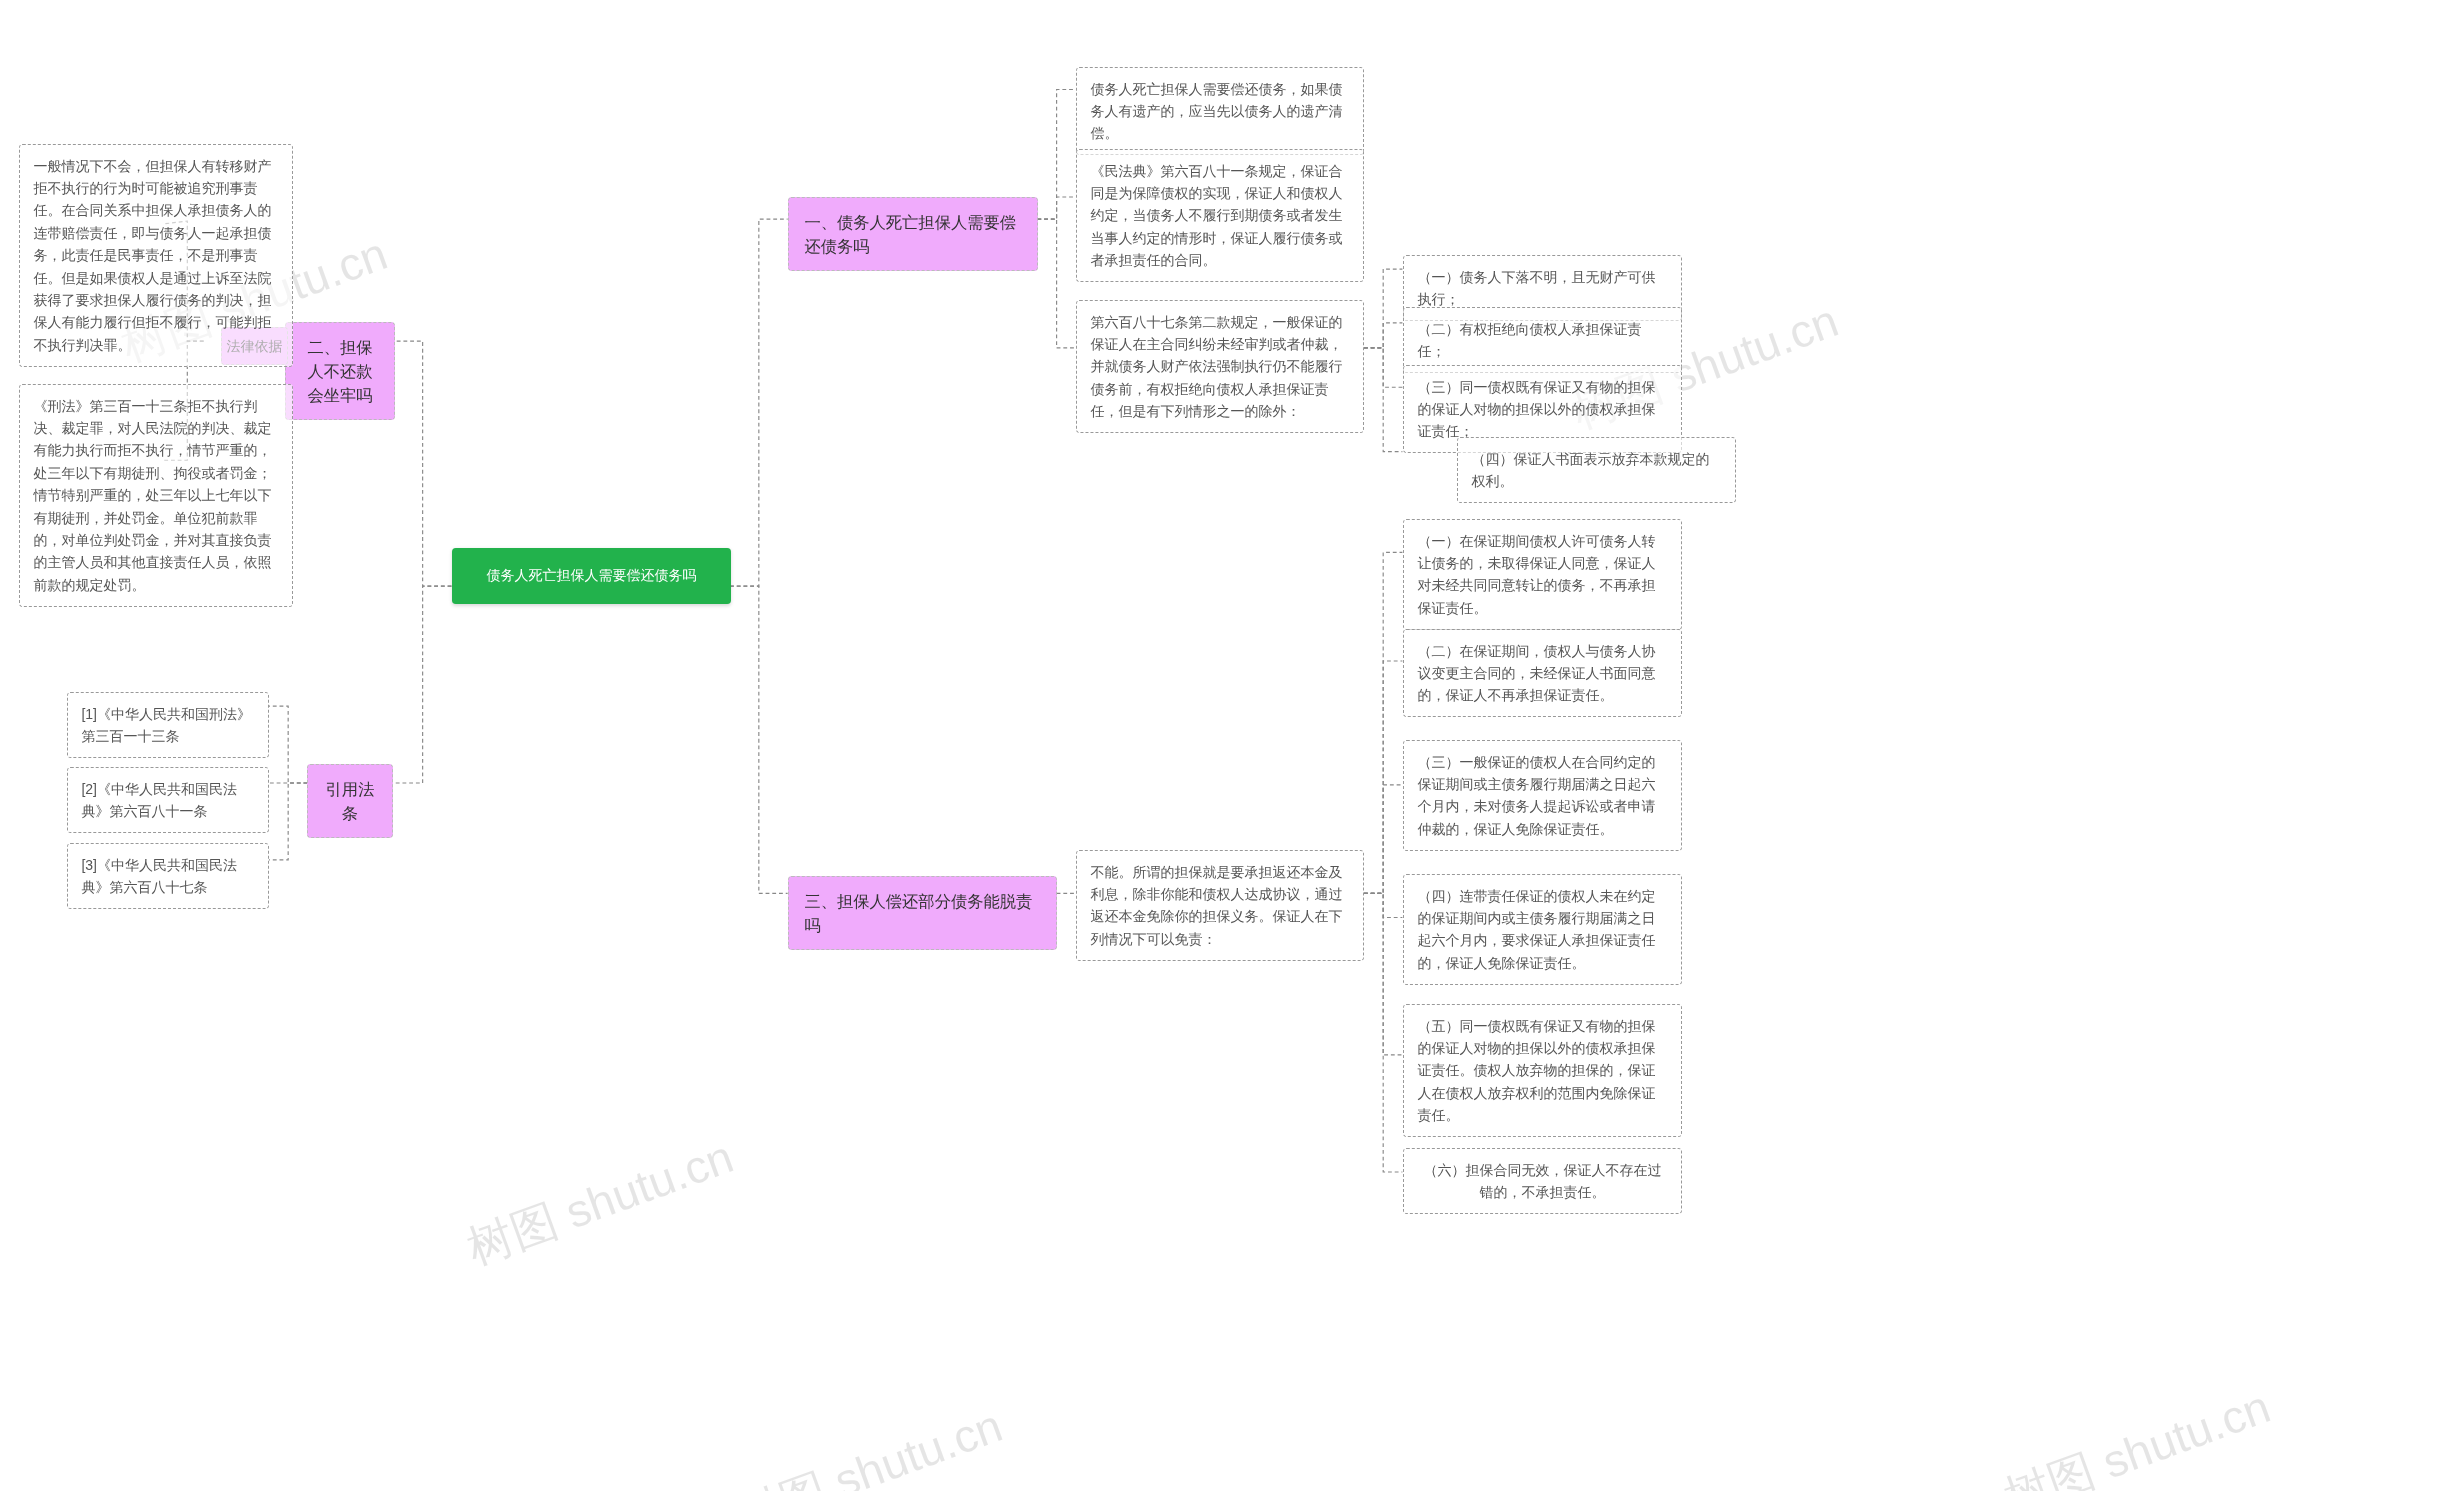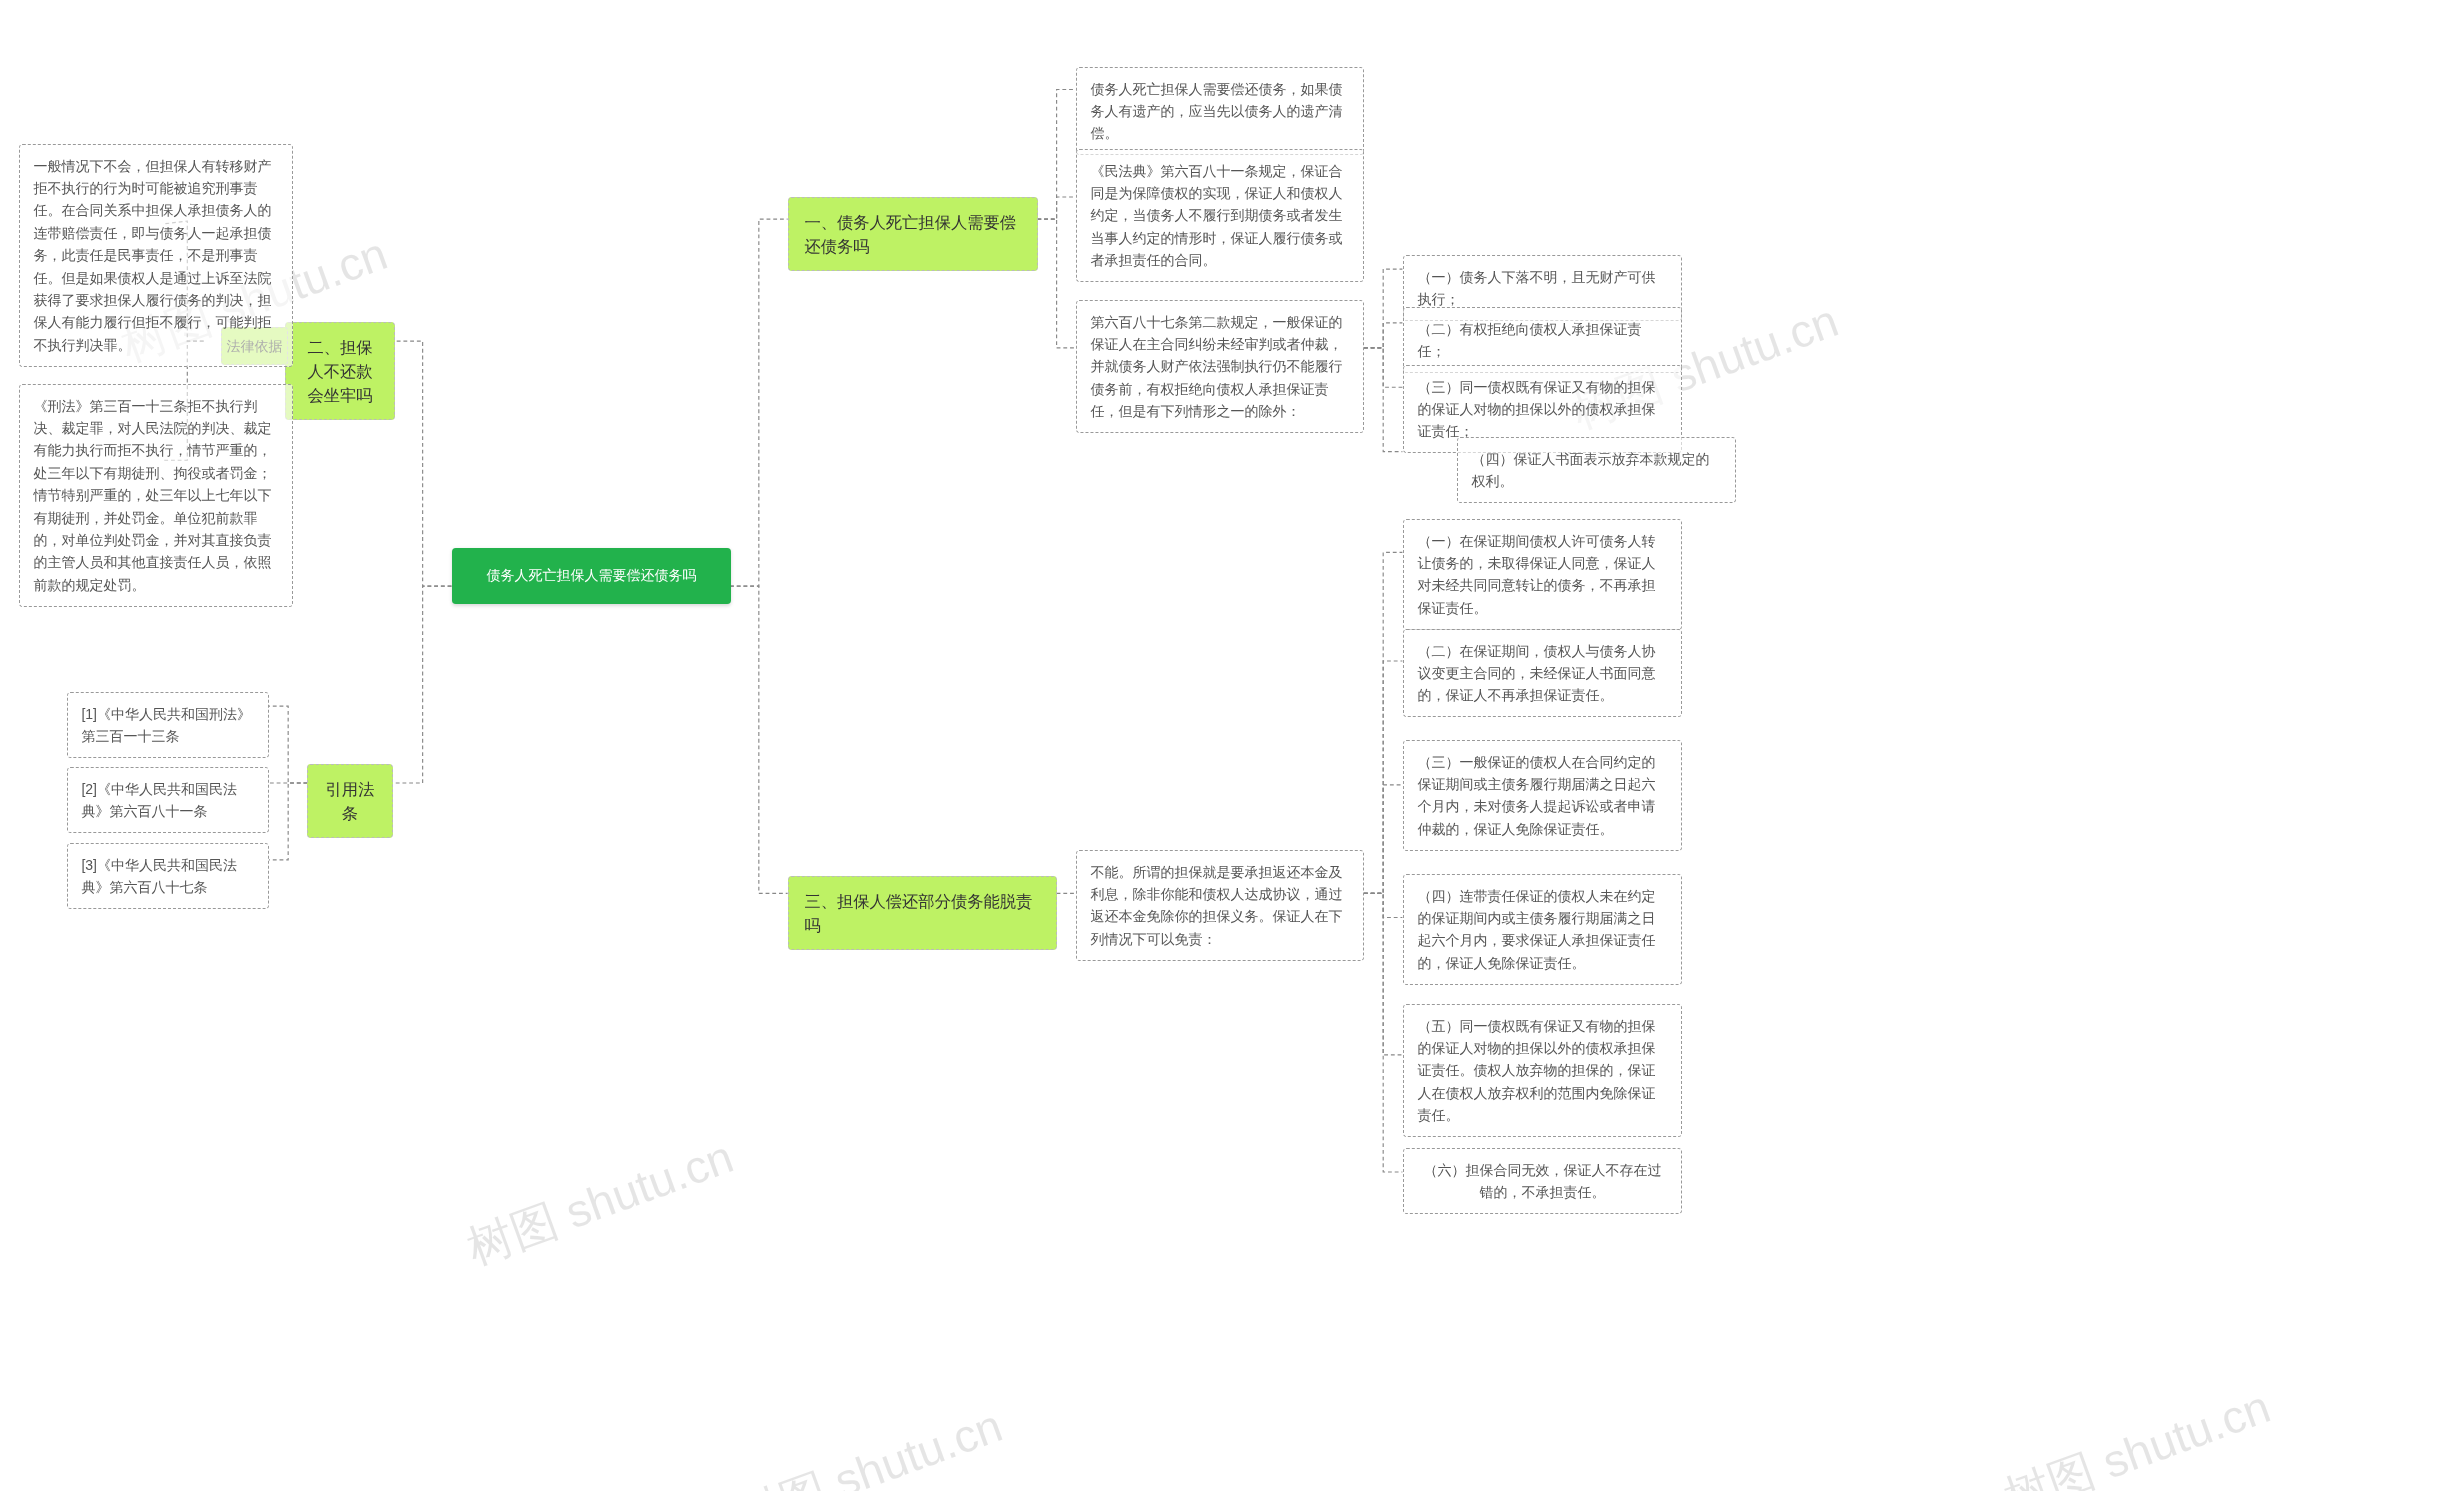--- a/index.html
+++ b/index.html
@@ -38,21 +38,21 @@
     color: #fff;
     font-size: 14px;
     text-align: center;
     padding: 17.3px 21px;
     border-radius: 3.8px;
     line-height: 1.5;
     box-shadow: 0 1.9px 3.8px rgba(0,0,0,0.15);
   }
   .branch {
     position: absolute;
-    background: #bef264;
+    background: #f0abfc;
     color: #333;
     font-size: 16.3px;
     padding: 11.5px 15.4px;
     border-radius: 3.8px;
     border: 1px dashed #bbb;
     line-height: 1.5;
   }
   .small {
     font-size: 14px;
   }

